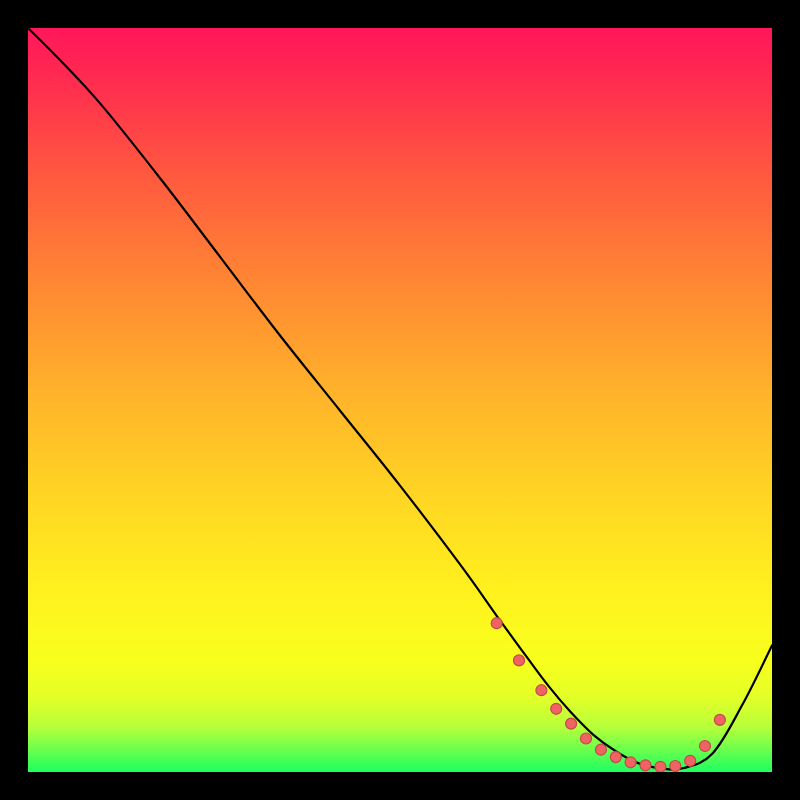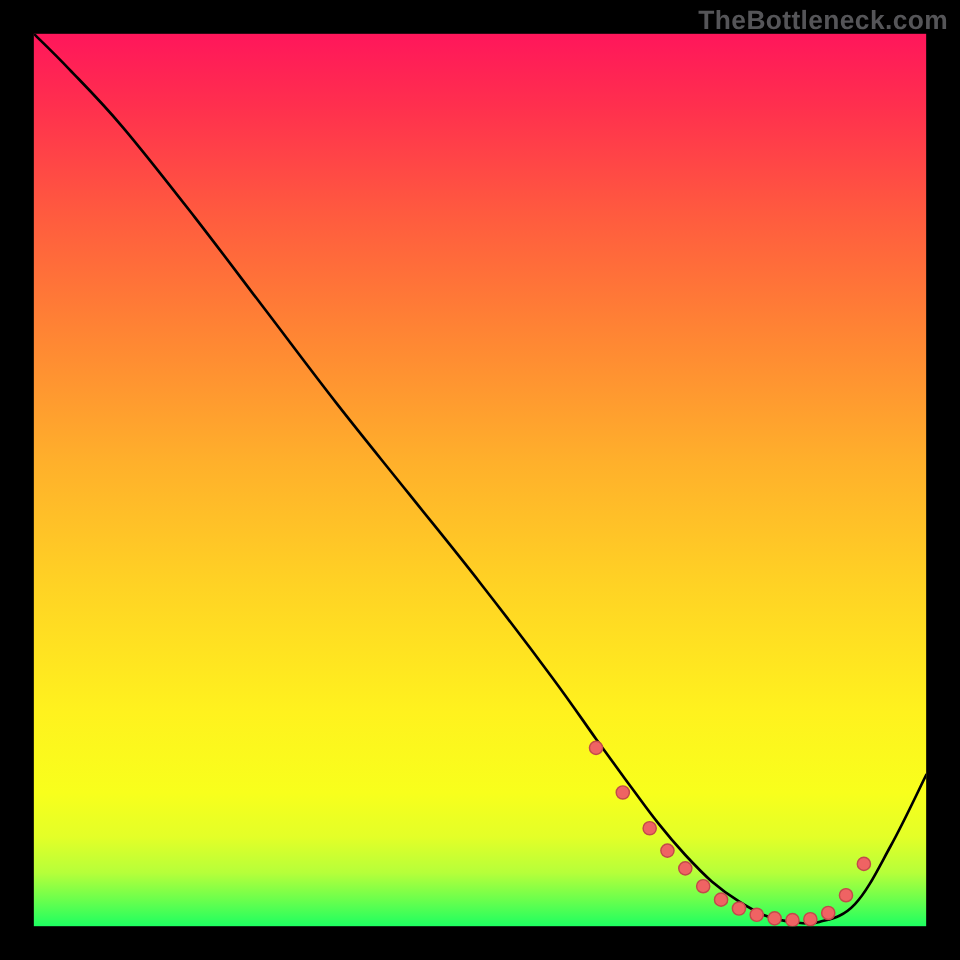--- a/index.html
+++ b/index.html
@@ -71,21 +71,20 @@
   .dot {
     fill: #ef6363;
     stroke: #c24a4a;
     stroke-width: 1.2;
   }
 </style>
 </head>
 <body>
 
 <div class="frame">
-  <div class="watermark">TheBottleneck.com</div>
 
   <div class="plot">
     <div class="grad"></div>
 
     <svg class="curve" viewBox="0 0 744 744" preserveAspectRatio="none">
       <path id="curve-path" class="line" d="M 0.0 0.0 C 5.4 5.4, 16.4 15.7, 29.8 29.8 C 43.2 43.8, 55.7 56.0, 74.4 78.1 C 93.1 100.2, 112.5 125.1, 133.9 152.5 C 155.3 180.0, 172.0 202.5, 193.4 230.6 C 214.9 258.8, 231.5 281.3, 253.0 308.8 C 274.4 336.2, 291.1 356.4, 312.5 383.2 C 333.9 409.9, 350.6 430.1, 372.0 457.6 C 393.4 485.0, 414.1 512.2, 431.5 535.7 C 448.9 559.1, 456.7 571.0, 468.7 587.8 C 480.8 604.5, 489.1 616.0, 498.5 628.7 C 507.9 641.4, 512.8 648.4, 520.8 658.4 C 528.8 668.5, 535.1 675.8, 543.1 684.5 C 551.2 693.2, 557.4 699.8, 565.4 706.8 C 573.5 713.8, 579.7 718.1, 587.8 723.2 C 595.8 728.3, 602.0 732.0, 610.1 735.1 C 618.1 738.2, 624.4 739.3, 632.4 740.3 C 640.4 741.2, 645.3 743.0, 654.7 740.3 C 664.1 737.6, 673.8 736.8, 684.5 725.4 C 695.2 714.0, 703.5 696.5, 714.2 677.0 C 725.0 657.6, 738.6 628.2, 744.0 617.5"></path>
       <g id="marker-group">
           <circle cx="468.7" cy="595.2" r="5.5" class="dot"></circle>
           <circle cx="491.0" cy="632.4" r="5.5" class="dot"></circle>
           <circle cx="513.4" cy="662.2" r="5.5" class="dot"></circle>

